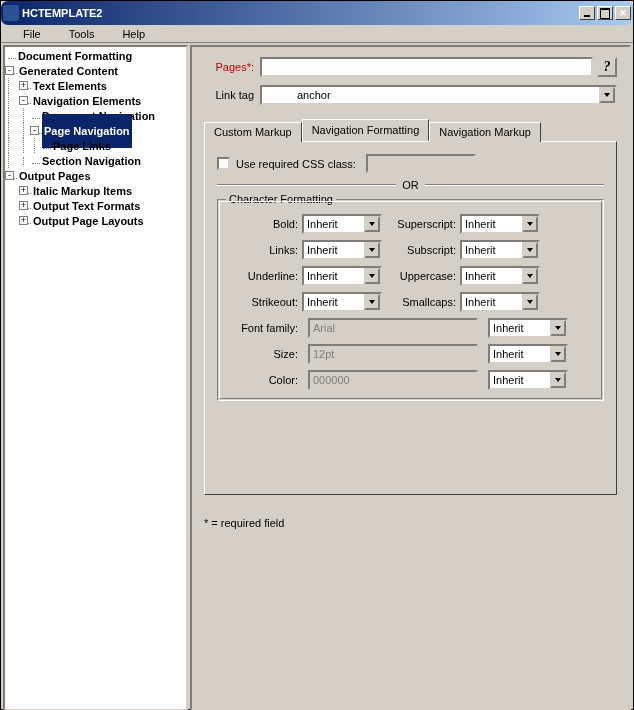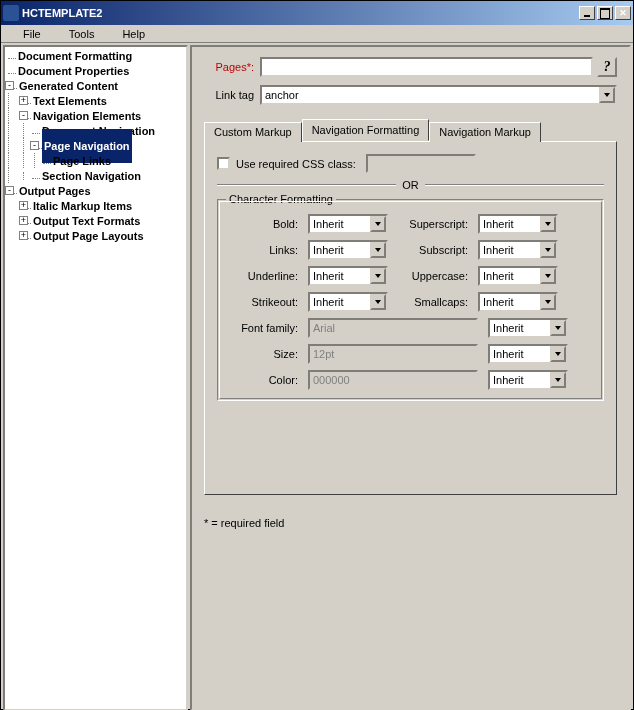--- a/index.html
+++ b/index.html
@@ -1,20 +1,20 @@
 <!DOCTYPE html>
 <html><head>
 <meta charset="utf-8">
 <style>
 * { box-sizing: border-box; margin: 0; padding: 0; }
 body { font-family: "MS Sans Serif", Tahoma, Arial, sans-serif; font-size: 11px; background: #d4d0c8; width: 634px; height: 710px; overflow: hidden; }
 
 .window { width: 634px; height: 710px; border: 1px solid #000; background: #d4d0c8; }
 
-.titlebar { height: 20px; background: linear-gradient(to right, #0a246a, #a6caf0); color: #fff; display: flex; align-items: center; padding: 12px 2px; }
+.titlebar { height: 20px; background: linear-gradient(to right, #0a246a, #a6caf0); color: #fff; display: flex; align-items: center; padding: 12px 2px; border-radius: 7px; }
 .titlebar-icon { width: 16px; height: 16px; margin-right: 3px; background: #2a5294; border-radius: 2px; display:inline-block; }
 .titlebar-text { flex: 1; font-weight: bold; font-size: 11px; }
 .titlebar-buttons { display: flex; gap: 0; }
 .titlebar-btn { width: 16px; height: 14px; background: #d4d0c8; border-top: 1px solid #fff; border-left: 1px solid #fff; border-right: 1px solid #404040; border-bottom: 1px solid #404040; display:flex; align-items:center; justify-content:center; font-family: Arial; font-size: 9px; cursor:pointer; margin-left:2px;}
 .titlebar-btn.min::after { content:""; display:block; width:6px; height:2px; background:#000; margin-top:5px;}
 .titlebar-btn.max::after { content:""; display:block; width:8px; height:8px; border:1px solid #000; border-top:2px solid #000;}
 .titlebar-btn.close::after { content:"✕"; font-size:9px; font-weight:bold;}
 
 .menubar { height: 18px; background: #d4d0c8; display: flex; align-items: center; padding: 0 2px; border-bottom: 1px solid #808080; }
 .menubar-item { padding: 2px 8px; cursor:pointer;margin-left:12px; }
@@ -31,21 +31,21 @@
 .tree-space { display:inline-block;}
 
 .main-panel { flex: 1; margin: 2px; border: 2px inset #d4d0c8; background: #d4d0c8; padding: 10px 12px; position: relative;}
 
 .form-row { display: flex; align-items: center; margin-bottom: 8px; }
 .form-label { width: 50px; text-align: right; margin-right: 6px; }
 .form-label.req { color: #c00000; }
 .form-input { flex: 1; height: 20px; border: 2px inset #d4d0c8; background: #fff; padding: 0 3px; font-family: inherit; font-size: 11px; }
 .help-btn { width: 20px; height: 20px; border: 2px outset #d4d0c8; background: #d4d0c8; margin-left: 4px; font-weight:bold; font-family:"Times New Roman",serif; font-size:14px; font-style:italic; cursor:pointer;}
 
-.form-select { flex:1; height: 20px; border: 2px inset #d4d0c8; background:#fff; display:flex; align-items:center; position:relative; cursor:pointer;}
+.form-select { flex:1; height: 20px; border: 2px inset #d4d0c8; background:#fff; display:flex; align-items:center; position:relative; cursor:pointer;padding-left:32px;}
 .form-select-text { padding: 0 3px; flex:1;}
 .form-select-btn { width:16px; height:16px; background:#d4d0c8; border:2px outset #d4d0c8; display:flex; align-items:center; justify-content:center;}
 .form-select-btn::after { content:""; width:0; height:0; border-left:3px solid transparent; border-right:3px solid transparent; border-top:4px solid #000;}
 
 .tabs { margin-top: 14px; }
 .tab-strip { display:flex; position:relative; z-index:1;}
 .tab { padding: 3px 9px; border-top:1px solid #fff; border-left:1px solid #fff; border-right:1px solid #404040; background:#d4d0c8; cursor:pointer; position:relative; top:1px; font-size:11px;}
 .tab.active { border-bottom:1px solid #d4d0c8; top:0; padding:4px 9px;}
 .tab:not(.active) { margin-top:2px; border-bottom:none;}
 .tab-body { border-top:1px solid #fff; border-left:1px solid #fff; border-right:1px solid #404040; border-bottom:1px solid #404040; padding: 12px; height: 354px;}
@@ -55,21 +55,21 @@
 .css-input { width: 110px; height:19px; border:2px inset #d4d0c8; background:#d4d0c8; margin-left: 10px;}
 
 .or-line { display:flex; align-items:center; margin: 6px 0 8px; }
 .or-line hr { flex:1; border:none; border-top:1px solid #808080; border-bottom:1px solid #fff;}
 .or-text { padding: 0 6px;}
 
 .groupbox { border:1px solid #808080; border-right-color:#fff; border-bottom-color:#fff; padding: 14px 10px 10px; position:relative;}
 .groupbox::after{content:""; position:absolute; inset:1px; border:1px solid #fff; border-right-color:#808080; border-bottom-color:#808080; pointer-events:none;}
 .groupbox-title { position:absolute; top:-7px; left:8px; background:#d4d0c8; padding:0 3px;}
 
-.fmt-grid { display:grid; grid-template-columns: 70px 80px 70px 80px; gap: 6px 10px; align-items:center;}
+.fmt-grid { display:grid; grid-template-columns: 70px 80px 70px 80px; gap: 6px 4px; align-items:center;}
 .fmt-label { text-align:right;}
 .fmt-select { height:20px; border:2px inset #d4d0c8; background:#fff; display:flex; align-items:center; cursor:pointer;}
 .fmt-select-text { flex:1; padding:0 3px;}
 .fmt-select .form-select-btn{height:16px;}
 
 .fmt-row-wide { display:grid; grid-template-columns: 70px 170px 80px; gap: 13px 10px; align-items:center; margin-top:6px;}
 .fmt-input-disabled { height:20px; border:2px inset #d4d0c8; background:#d4d0c8; color:#808080; padding:0 3px; display:flex; align-items:center;}
 
 .footnote { position:absolute; bottom: 180px; left: 12px; font-size:11px;}
 
@@ -97,25 +97,20 @@
 
   <div class="content">
 
     <div class="tree-panel">
       <div class="tree-item">
           <span class="tree-space" style="width:3px"></span>
           <span class="tree-conn"></span>
           <span class="tree-label">Document Formatting</span>
         </div>
       <div class="tree-item">
-          <span class="tree-space" style="width:3px"></span>
-          <span class="tree-conn"></span>
-          <span class="tree-label">Document Properties</span>
-        </div>
-      <div class="tree-item">
           <span class="tree-space" style="width:0"></span>
           <span class="tree-toggle">-</span>
           <span class="tree-conn" style="width:3px"></span>
           <span class="tree-label">Generated Content</span>
         </div>
       <div class="tree-item">
           <span class="tree-space" style="width:3px"></span>
           <span class="tree-dotted" style="height:15px"></span>
           <span class="tree-space" style="width:10px"></span>
           <span class="tree-toggle">+</span>

